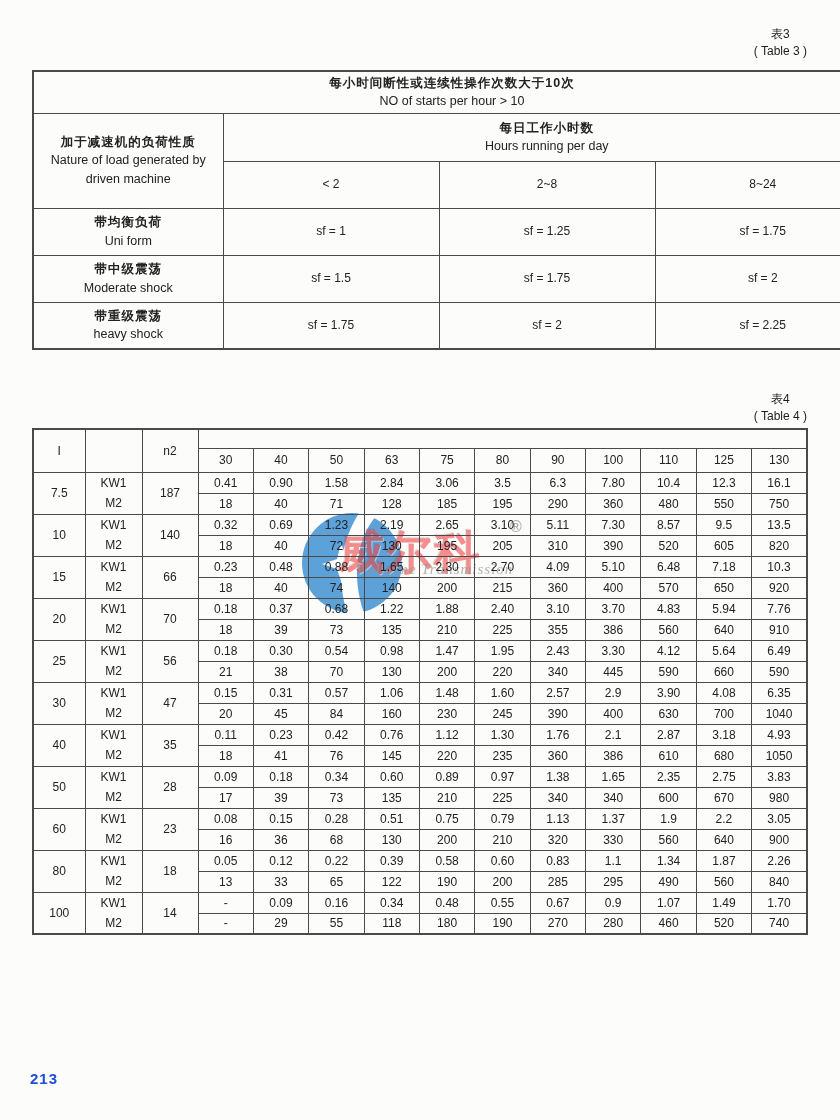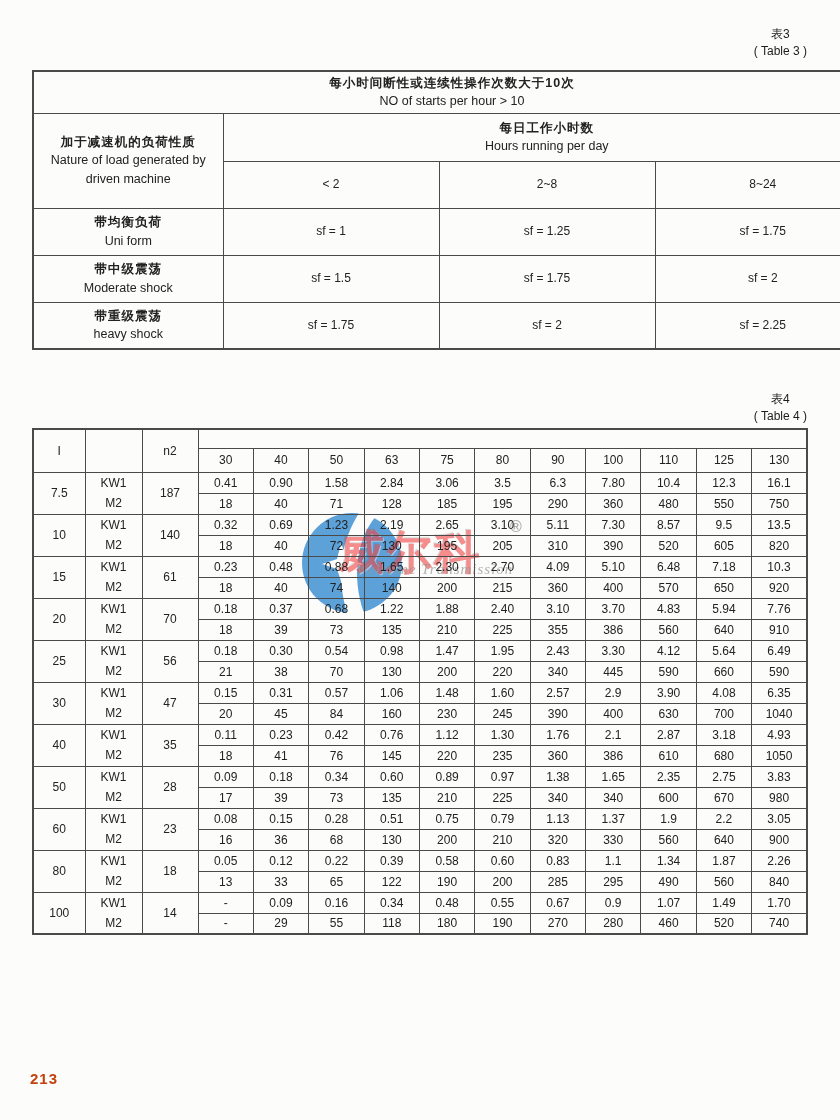--- a/index.html
+++ b/index.html
@@ -63,21 +63,21 @@
     white-space: nowrap;
   }
   .wm-reg { position: absolute; left: 510px; top: 518px; font-size: 16px; font-weight: 700; color: #8d8d8d; opacity: .7; }
   .wm-en {
     position: absolute; left: 356px; top: 561px;
     font-size: 15px; font-style: italic; letter-spacing: 1px;
     color: #969696; opacity: .72;
     font-family: "Liberation Serif", serif; white-space: nowrap;
   }
 
-  .pagenum { position: absolute; left: 30px; top: 1070px; font-size: 15px; font-weight: 700; color: #c2410c; letter-spacing: 1px; }
+  .pagenum { position: absolute; left: 30px; top: 1070px; font-size: 15px; font-weight: 700; color: #1d4ed8; letter-spacing: 1px; }
 </style>
 </head>
 <body>
 
 <div class="page">
 
   <div class="wm">
     <svg class="wm-logo" viewBox="0 0 100 100">
       <circle cx="50" cy="50" r="50" fill="#3b8ed2"></circle>
       <path d="M57 0 C 40 28 33 58 45 100 L 62 100 C 49 62 55 26 74 3 Z" fill="#fcfcfb"></path>
@@ -263,21 +263,21 @@
           <td>520</td>
           <td>605</td>
           <td>820</td>
         </tr>
         <tr class="r-sub">
           <td rowspan="2">15</td>
           <td rowspan="2" class="lbl2">
             <div>KW1</div>
             <div>M2</div>
           </td>
-          <td rowspan="2">61</td>
+          <td rowspan="2">66</td>
           <td>0.23</td>
           <td>0.48</td>
           <td>0.88</td>
           <td>1.65</td>
           <td>2.30</td>
           <td>2.70</td>
           <td>4.09</td>
           <td>5.10</td>
           <td>6.48</td>
           <td>7.18</td>

